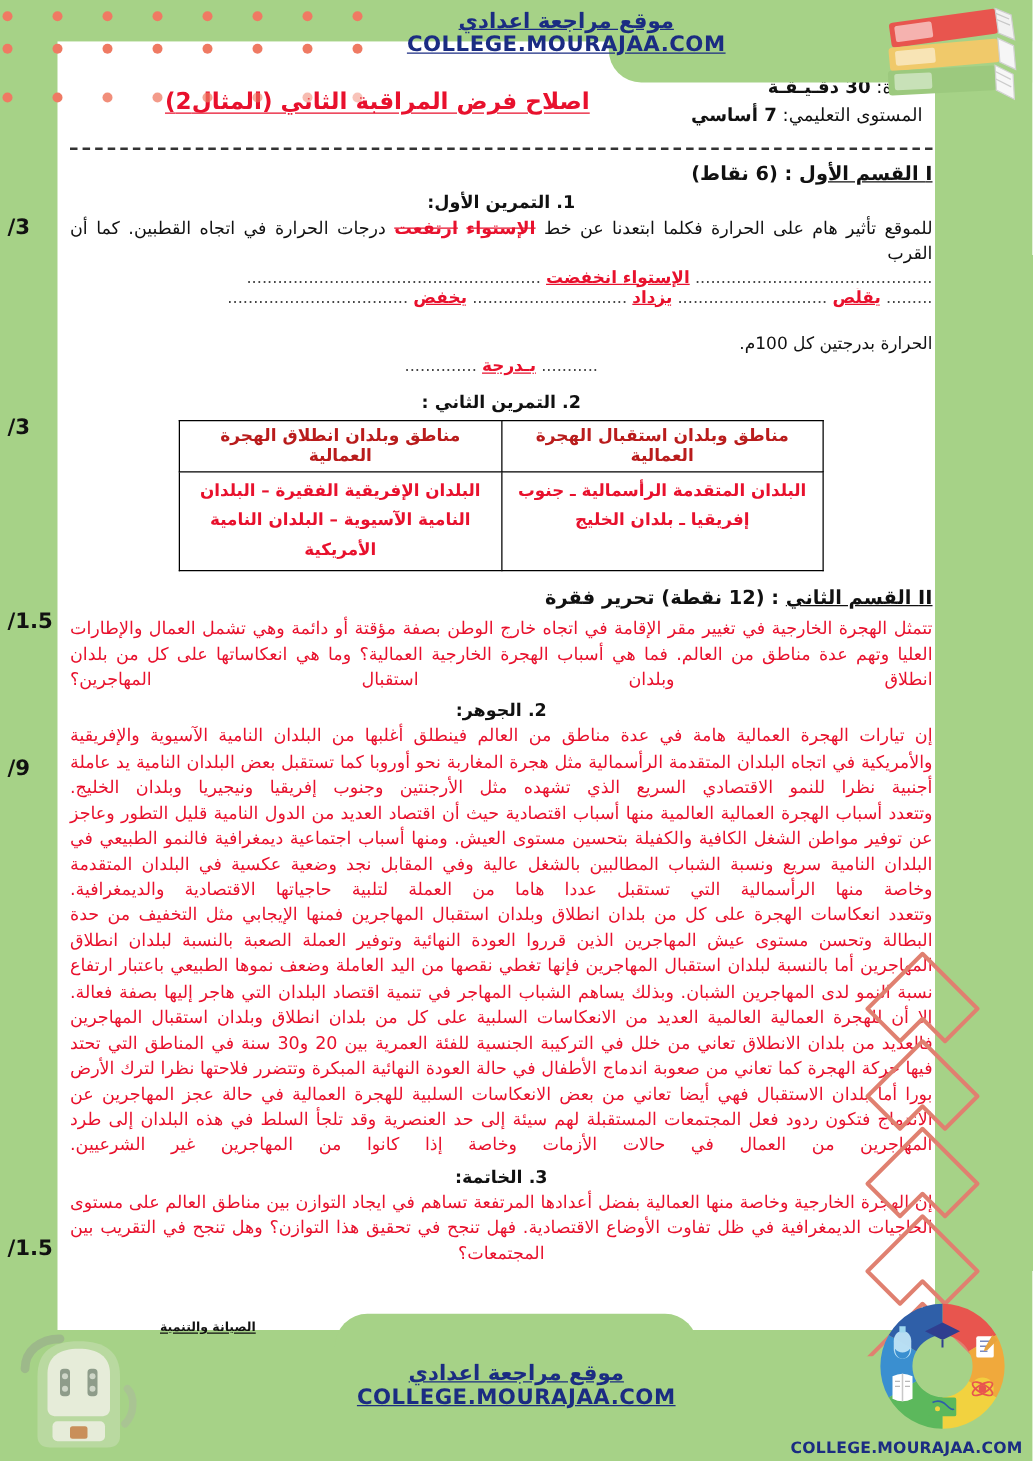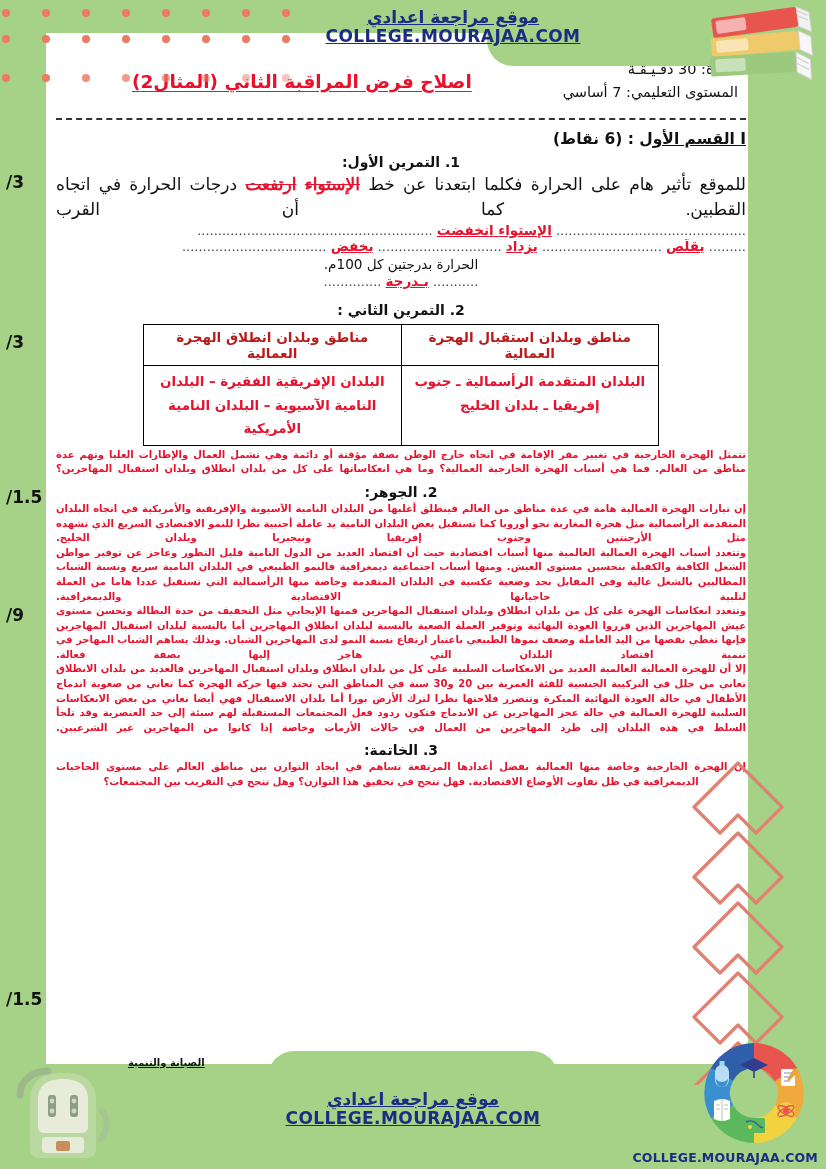--- a/index.html
+++ b/index.html
@@ -107,21 +107,21 @@
     position: absolute;
     right: 88px; top: 33px;
     width: 240px;
     text-align: right;
     z-index: 3;
     font-size: 14.5px;
     color: #111;
     line-height: 1.58;
   }
   #meta .meta-row { white-space: nowrap; }
-  #meta .meta-val { font-weight: normal; }
+  #meta .meta-val { font-weight: bold; }
   #meta .subject-val {
     font-weight: bold;
     font-size: 16px;
     text-decoration: underline;
     letter-spacing: 1.5px;
   }
 
   
   #exam-title {
     position: absolute;
@@ -184,26 +184,25 @@
     z-index: 4;
   }
 
   .body-line {
     font-size: 13.6px;
     line-height: 1.42;
     text-align: right;
     color: #111;
   }
   .body-just {
-    font-size: 17px;
+    font-size: 14px;
     line-height: 1.45;
     text-align: justify;
     text-align-last: justify;
     color: #111;
-    font-family: Liberation Serif, serif;
   }
   .ans-plain { color: #e8112d; font-weight: bold; }
 
   .dots-line {
     font-size: 13px;
     letter-spacing: 1.2px;
     color: #333;
     line-height: 1.15;
     overflow: hidden;
     white-space: nowrap;
@@ -241,22 +240,22 @@
     font-size: 13.4px;
     font-weight: bold;
     color: #e8112d;
     height: 66px;
     line-height: 1.75;
   }
 
   
   .red-block {
     color: #e8112d;
-    font-weight: bold;
-    font-size: 10px;
+    font-weight: normal;
+    font-size: 14px;
     line-height: 1.46;
     text-align: justify;
     text-align-last: justify;
     direction: rtl;
   }
   .red-block.last-right { text-align-last: center; }
 
   
   #chevrons {
     position: absolute;
@@ -441,21 +440,21 @@
     <div class="dots-line">
       <span style="color:#444;">.........</span>
       <span class="answer-over">يقلّص</span>
       <span style="color:#444;">.............................</span>
       <span class="answer-over">يزداد</span>
       <span style="color:#444;">..............................</span>
       <span class="answer-over">يخفض</span>
       <span style="color:#444;">...................................</span>
     </div>
 
-    <div class="body-line" style="text-align:center;">الحرارة بدرجتين كل 100م.</div>
+    <div class="body-line" style="text-align:right;margin-top:20px;">الحرارة بدرجتين كل 100م.</div>
 
     <div class="dots-line" style="text-align:center;">
       <span style="color:#444;">...........</span>
       <span class="answer-over">بـدرجة</span>
       <span style="color:#444;">..............</span>
     </div>
 
     <div class="ex-head" style="margin-top:12px;">2. التمرين الثاني :</div>
 
     <table class="mig">
@@ -466,20 +465,24 @@
         </tr>
       </thead>
       <tbody>
         <tr>
           <td>البلدان المتقدمة الرأسمالية ـ جنوب إفريقيا ـ بلدان الخليج</td>
           <td>البلدان الإفريقية الفقيرة – البلدان النامية الآسيوية – البلدان النامية الأمريكية</td>
         </tr>
       </tbody>
     </table>
 
+    <div class="section-head" style="margin-top:12px;">
+      <span class="sec-label">II القسم الثاني</span>
+      <span>: (12 نقطة) تحرير فقرة</span>
+    </div>
 
     <div class="red-block" style="margin-top:2px;">تتمثل الهجرة الخارجية في تغيير مقر الإقامة في اتجاه خارج الوطن بصفة مؤقتة أو دائمة وهي تشمل العمال والإطارات العليا وتهم عدة مناطق من العالم. فما هي أسباب الهجرة الخارجية العمالية؟ وما هي انعكاساتها على كل من بلدان انطلاق وبلدان استقبال المهاجرين؟</div>
 
     <div class="ex-head" style="margin-top:7px;">2. الجوهر:</div>
     <div class="red-block" style="margin-top:2px;">إن تيارات الهجرة العمالية هامة في عدة مناطق من العالم فينطلق أغلبها من البلدان النامية الآسيوية والإفريقية والأمريكية في اتجاه البلدان المتقدمة الرأسمالية مثل هجرة المغاربة نحو أوروبا كما تستقبل بعض البلدان النامية يد عاملة أجنبية نظرا للنمو الاقتصادي السريع الذي تشهده مثل الأرجنتين وجنوب إفريقيا ونيجيريا وبلدان الخليج.</div>
     <div class="red-block">وتتعدد أسباب الهجرة العمالية العالمية منها أسباب اقتصادية حيث أن اقتصاد العديد من الدول النامية قليل التطور وعاجز عن توفير مواطن الشغل الكافية والكفيلة بتحسين مستوى العيش. ومنها أسباب اجتماعية ديمغرافية فالنمو الطبيعي في البلدان النامية سريع ونسبة الشباب المطالبين بالشغل عالية وفي المقابل نجد وضعية عكسية في البلدان المتقدمة وخاصة منها الرأسمالية التي تستقبل عددا هاما من العملة لتلبية حاجياتها الاقتصادية والديمغرافية.</div>
     <div class="red-block">وتتعدد انعكاسات الهجرة على كل من بلدان انطلاق وبلدان استقبال المهاجرين فمنها الإيجابي مثل التخفيف من حدة البطالة وتحسن مستوى عيش المهاجرين الذين قرروا العودة النهائية وتوفير العملة الصعبة بالنسبة لبلدان انطلاق المهاجرين أما بالنسبة لبلدان استقبال المهاجرين فإنها تغطي نقصها من اليد العاملة وضعف نموها الطبيعي باعتبار ارتفاع نسبة النمو لدى المهاجرين الشبان. وبذلك يساهم الشباب المهاجر في تنمية اقتصاد البلدان التي هاجر إليها بصفة فعالة.</div>
     <div class="red-block">إلا أن للهجرة العمالية العالمية العديد من الانعكاسات السلبية على كل من بلدان انطلاق وبلدان استقبال المهاجرين فالعديد من بلدان الانطلاق تعاني من خلل في التركيبة الجنسية للفئة العمرية بين 20 و30 سنة في المناطق التي تحتد فيها حركة الهجرة كما تعاني من صعوبة اندماج الأطفال في حالة العودة النهائية المبكرة وتتضرر فلاحتها نظرا لترك الأرض بورا أما بلدان الاستقبال فهي أيضا تعاني من بعض الانعكاسات السلبية للهجرة العمالية في حالة عجز المهاجرين عن الاندماج فتكون ردود فعل المجتمعات المستقبلة لهم سيئة إلى حد العنصرية وقد تلجأ السلط في هذه البلدان إلى طرد المهاجرين من العمال في حالات الأزمات وخاصة إذا كانوا من المهاجرين غير الشرعيين.</div>
 
     <div class="ex-head" style="margin-top:7px;">3. الخاتمة:</div>

